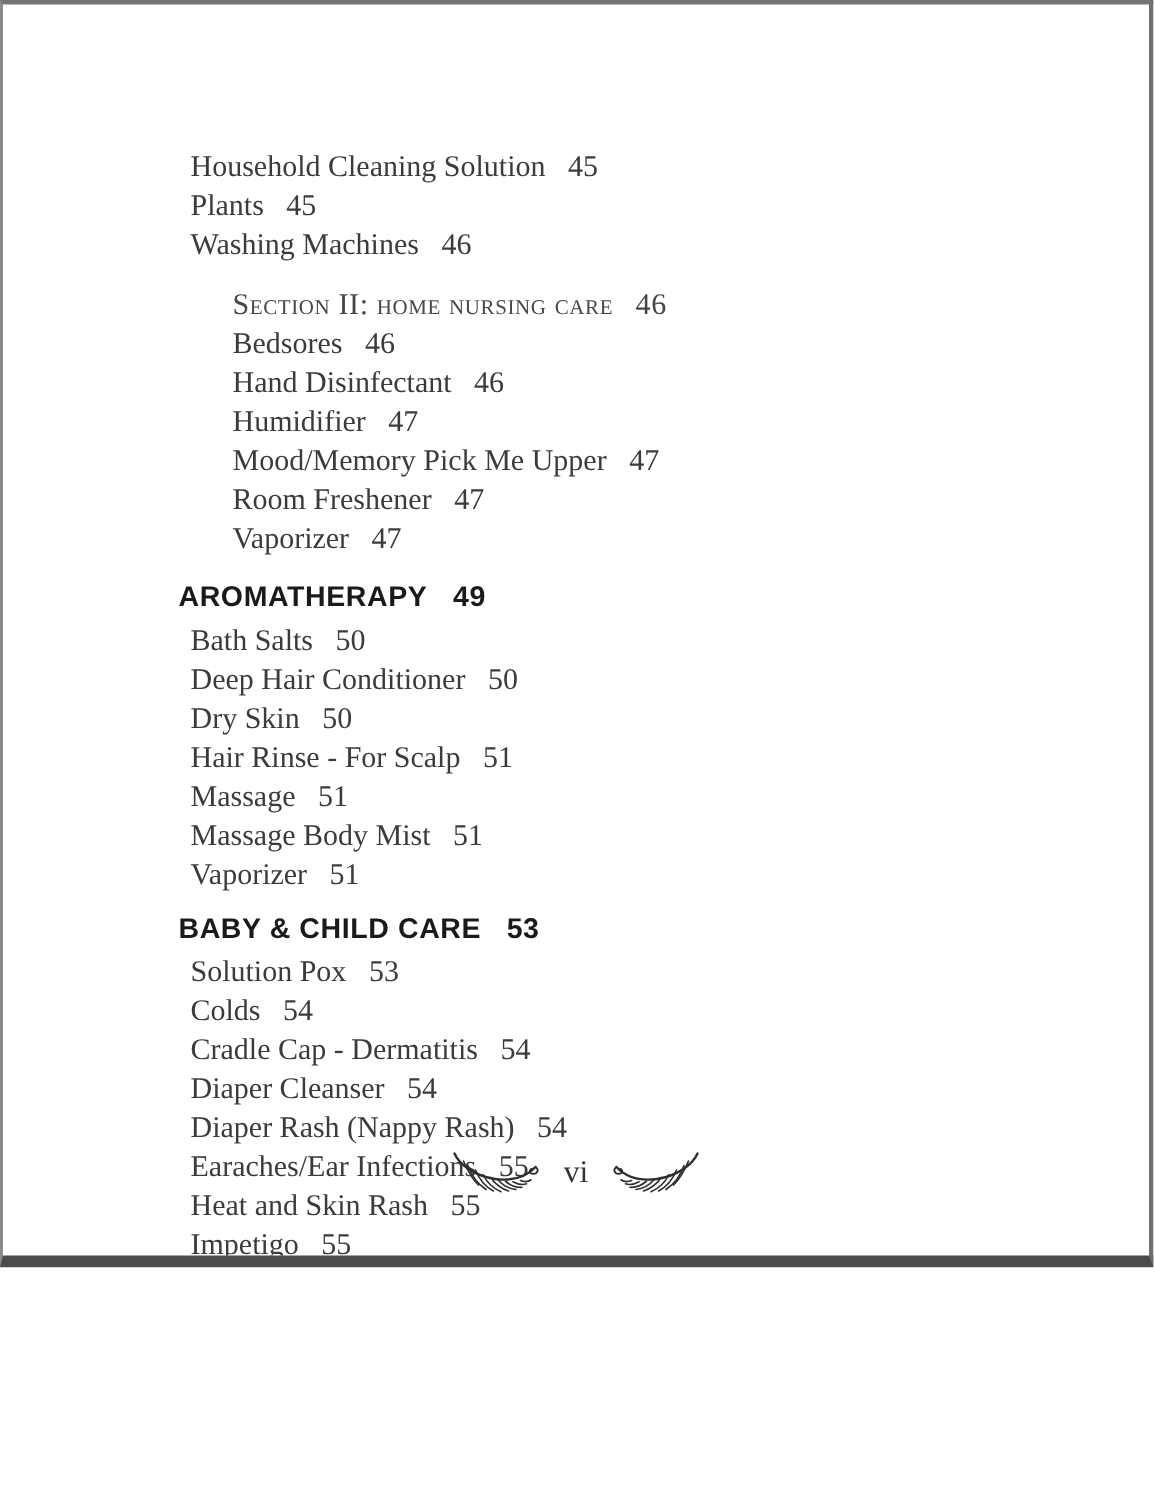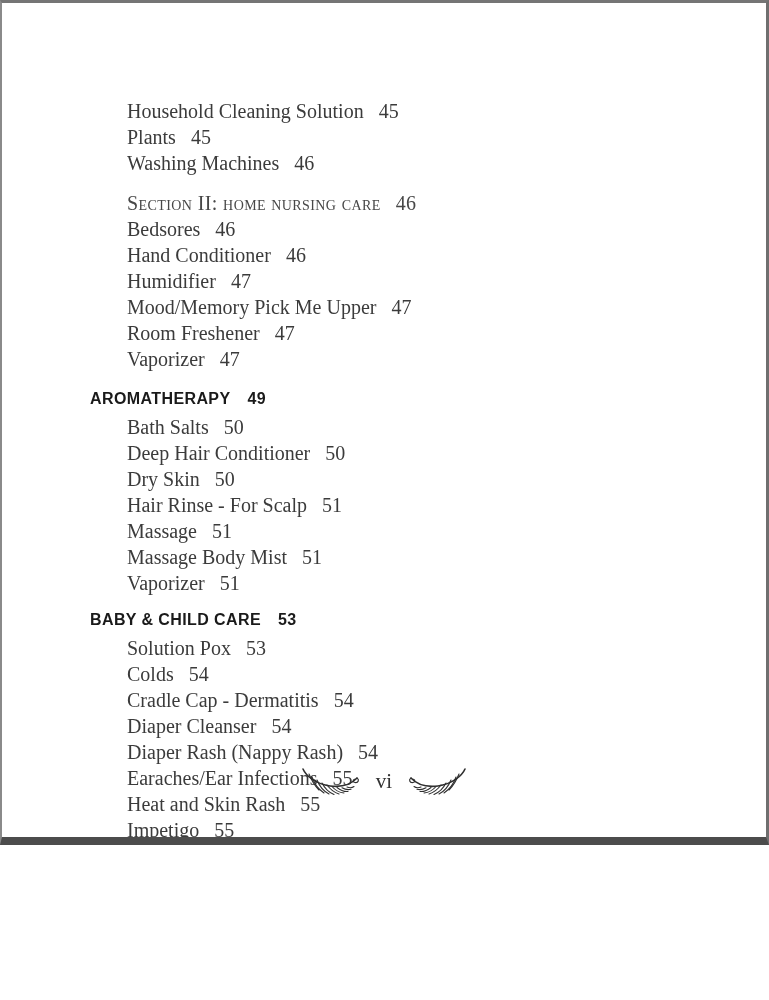--- a/index.html
+++ b/index.html
@@ -27,40 +27,41 @@
   .row {
     height: 26px;
     line-height: 26px;
     padding-left: 125px;
     font-size: 20px;
     white-space: nowrap;
   }
   .row .page-num {
     margin-left: 15px;
   }
-  .group.subsection { margin-top: 14px; }
+  .group.subsection { margin-top: 14px; padding-left: 28px; }
   .group.chapter   { margin-top: 12px; }
   .group.chapter.second { margin-top: 9px; }
   .subsection-header {
     font-variant: small-caps;
     color: #474747;
     letter-spacing: 0.4px;
   }
   .subsection-header .page-num {
     font-variant: normal;
   }
   .chapter-header {
     font-family: "Liberation Sans", "DejaVu Sans", sans-serif;
     font-weight: bold;
-    font-size: 16px;
+    font-size: 19px;
     letter-spacing: 0.4px;
     color: #1a1a1a;
     height: 30px;
     line-height: 30px;
     padding-left: 88px;
+    margin-left: 29px;
   }
   .chapter-header .page-num { margin-left: 17px; }
   .footer {
     position: absolute;
     left: 0;
     bottom: 38px;
     width: 100%;
     display: flex;
     justify-content: center;
     align-items: center;
@@ -92,21 +93,21 @@
     </div>
       </div>
       <div class="group subsection">
         <div class="row subsection-header">
       <span class="title">Section II: home nursing care</span><span class="page-num">46</span>
     </div>
         <div class="row entry">
       <span class="title">Bedsores</span><span class="page-num">46</span>
     </div>
         <div class="row entry">
-      <span class="title">Hand Conditioner</span><span class="page-num">46</span>
+      <span class="title">Hand Disinfectant</span><span class="page-num">46</span>
     </div>
         <div class="row entry">
       <span class="title">Humidifier</span><span class="page-num">47</span>
     </div>
         <div class="row entry">
       <span class="title">Mood/Memory Pick Me Upper</span><span class="page-num">47</span>
     </div>
         <div class="row entry">
       <span class="title">Room Freshener</span><span class="page-num">47</span>
     </div>

